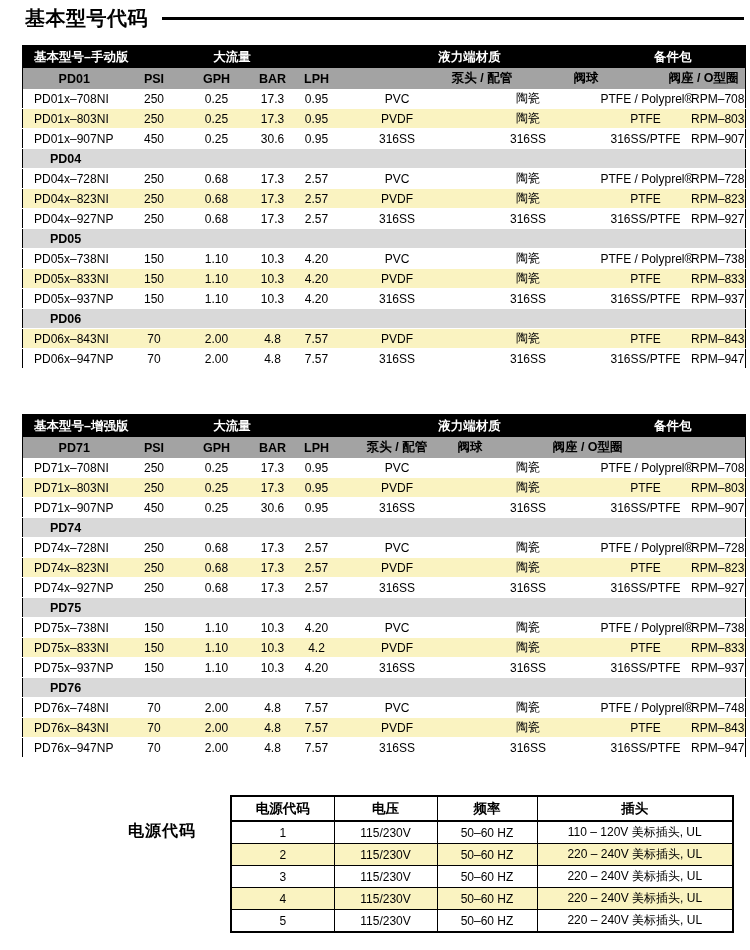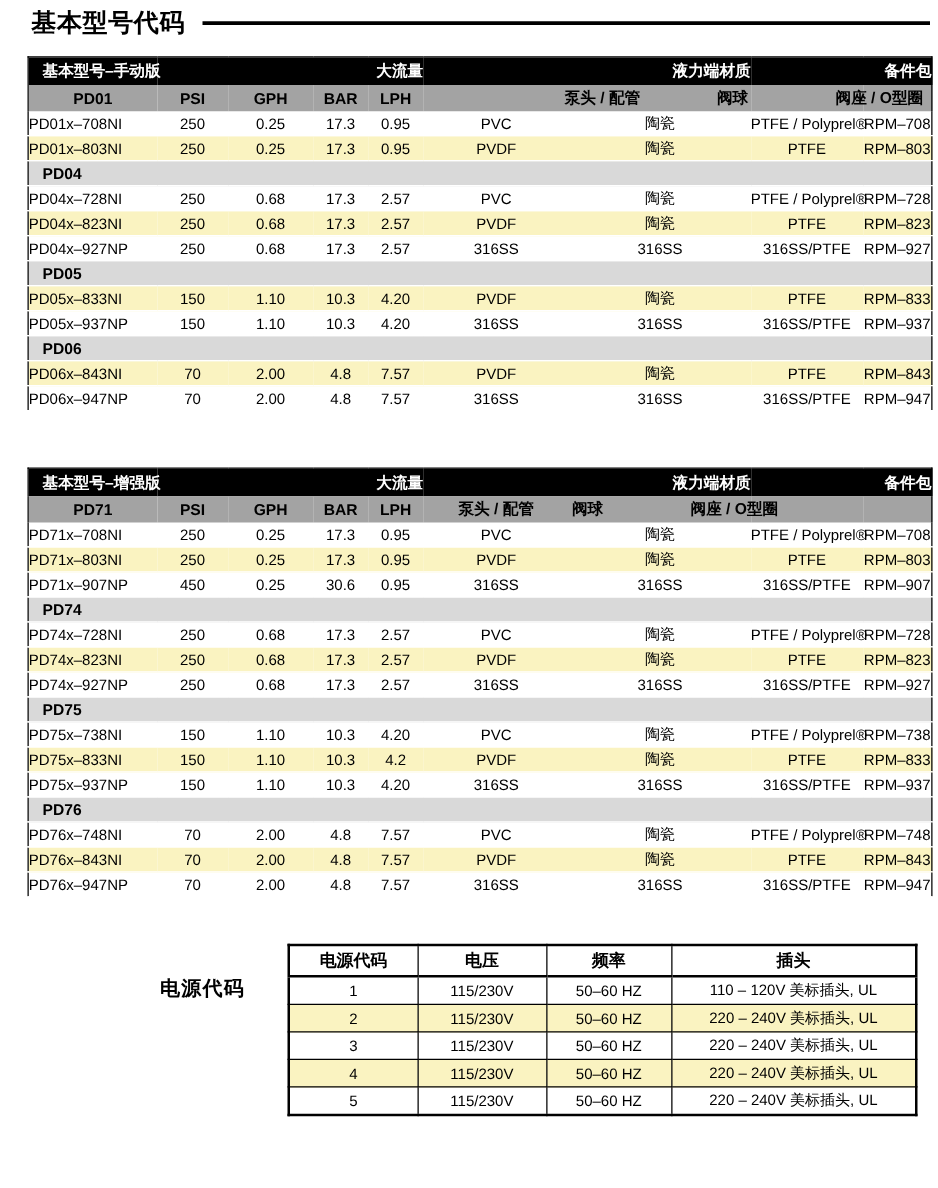--- a/index.html
+++ b/index.html
@@ -18,34 +18,34 @@
     border-collapse:collapse;table-layout:fixed;width:723px;
     margin-left:22px;border:1.5px solid #000;
   }
   table.models.t1{margin-top:16px;}
   table.models.t2{margin-top:45px;}
   .models col.c1{width:103px}.models col.c2{width:57px}.models col.c3{width:68px}
   .models col.c4{width:44px}.models col.c5{width:44px}.models col.c6{width:117px}
   .models col.c7{width:145px}.models col.c8{width:90px}.models col.c9{width:55px}
   .models tr.blackhead th{
     background:#000;color:#fff;font-size:12.5px;font-weight:bold;
-    height:22px;padding:0;text-align:right;white-space:nowrap;
+    height:22px;padding:0;text-align:center;white-space:nowrap;
   }
   .models tr.blackhead th.left{text-align:center;padding-left:11px;margin-top:17px;}
   .models tr.subhead td{
     background:#a3a3a3;font-weight:bold;font-size:12.5px;height:21px;
     text-align:center;padding:0;white-space:nowrap;
   }
-  .models td:first-child{text-align:left;}
+  .models td:first-child{text-align:left;padding-left:11px;}
   .models tbody td{
     height:19px;font-size:12px;text-align:center;padding:0;
     white-space:nowrap;border-bottom:1px solid #fff;overflow:visible;
   }
   .models tr.sec td{
-    background:#d9d9d9;font-weight:bold;font-size:12.5px;text-align:left;padding-left:11px;
+    background:#d9d9d9;font-weight:bold;font-size:12.5px;text-align:left;padding-left:27px;
   }
   tr.hl td{background:#faf3c1;}
   .sA{display:inline-block;transform:translateX(85px);}
   .sB{display:inline-block;transform:translateX(58px);}
   .sC{display:inline-block;transform:translateX(-58px);}
 
   
   .power-wrap{display:flex;margin-top:37px;align-items:flex-start;}
   .power-label{
     width:230px;box-sizing:border-box;text-align:right;padding:26px 34px 0 0;
@@ -118,20 +118,31 @@
         <td>PD01x–803NI</td>
         <td>250</td>
         <td>0.25</td>
         <td>17.3</td>
         <td>0.95</td>
         <td>PVDF</td>
         <td>陶瓷</td>
         <td>PTFE</td>
         <td>RPM–803</td>
       </tr>
+      <tr>
+        <td>PD01x–907NP</td>
+        <td>450</td>
+        <td>0.25</td>
+        <td>30.6</td>
+        <td>0.95</td>
+        <td>316SS</td>
+        <td>316SS</td>
+        <td>316SS/PTFE</td>
+        <td>RPM–907</td>
+      </tr>
       <tr class="sec">
         <td colspan="9">PD04</td>
       </tr>
       <tr>
         <td>PD04x–728NI</td>
         <td>250</td>
         <td>0.68</td>
         <td>17.3</td>
         <td>2.57</td>
         <td>PVC</td>
@@ -156,20 +167,31 @@
         <td>0.68</td>
         <td>17.3</td>
         <td>2.57</td>
         <td>316SS</td>
         <td>316SS</td>
         <td>316SS/PTFE</td>
         <td>RPM–927</td>
       </tr>
       <tr class="sec">
         <td colspan="9">PD05</td>
+      </tr>
+      <tr>
+        <td>PD05x–738NI</td>
+        <td>150</td>
+        <td>1.10</td>
+        <td>10.3</td>
+        <td>4.20</td>
+        <td>PVC</td>
+        <td>陶瓷</td>
+        <td>PTFE / Polyprel®</td>
+        <td>RPM–738</td>
       </tr>
       <tr class="hl">
         <td>PD05x–833NI</td>
         <td>150</td>
         <td>1.10</td>
         <td>10.3</td>
         <td>4.20</td>
         <td>PVDF</td>
         <td>陶瓷</td>
         <td>PTFE</td>

